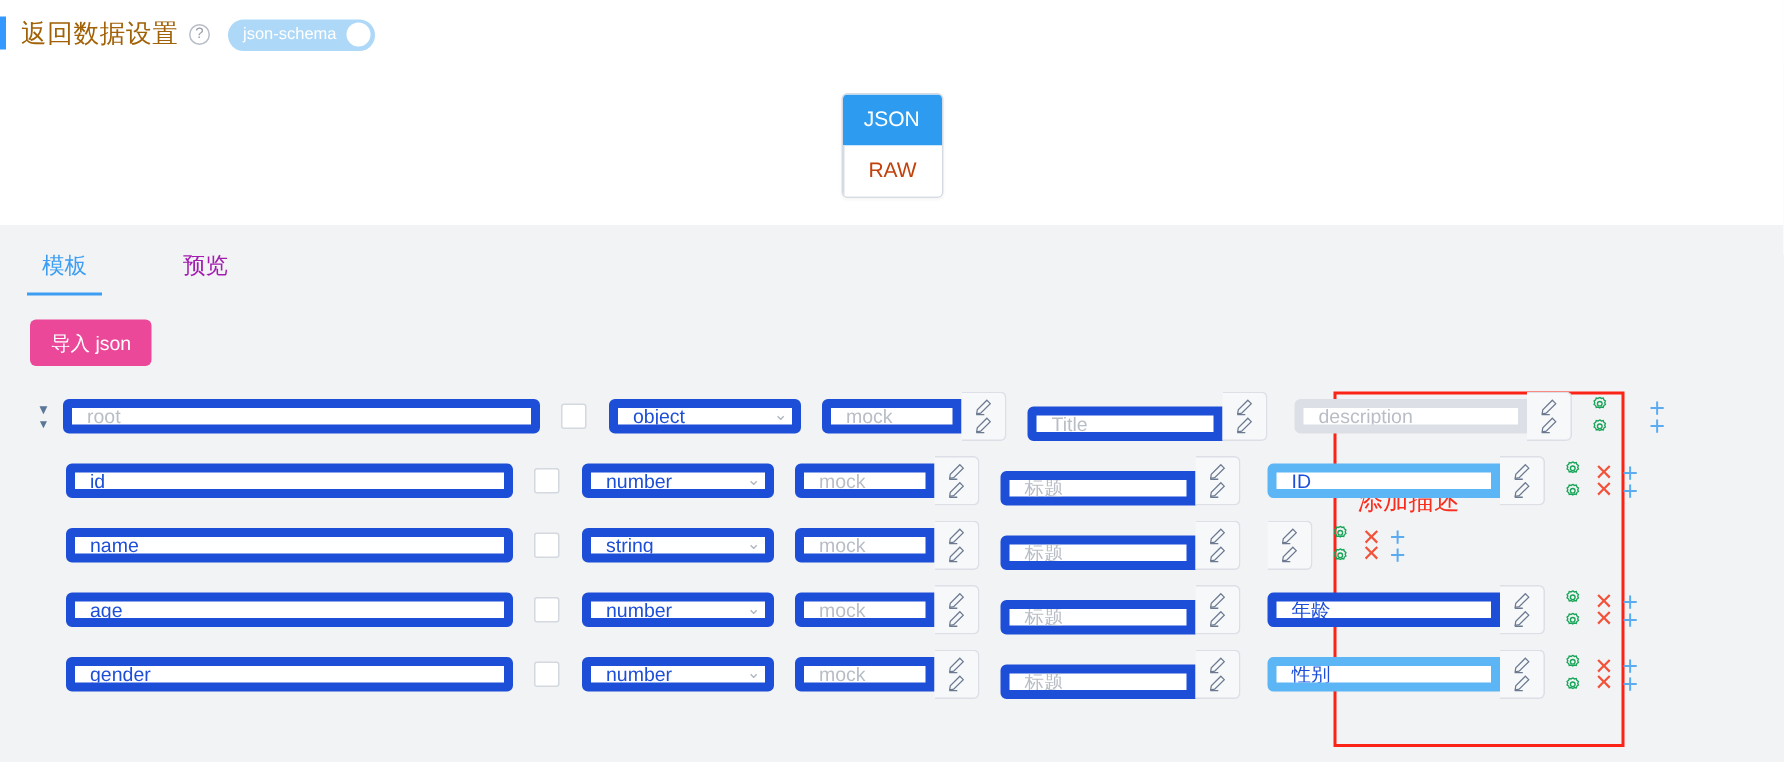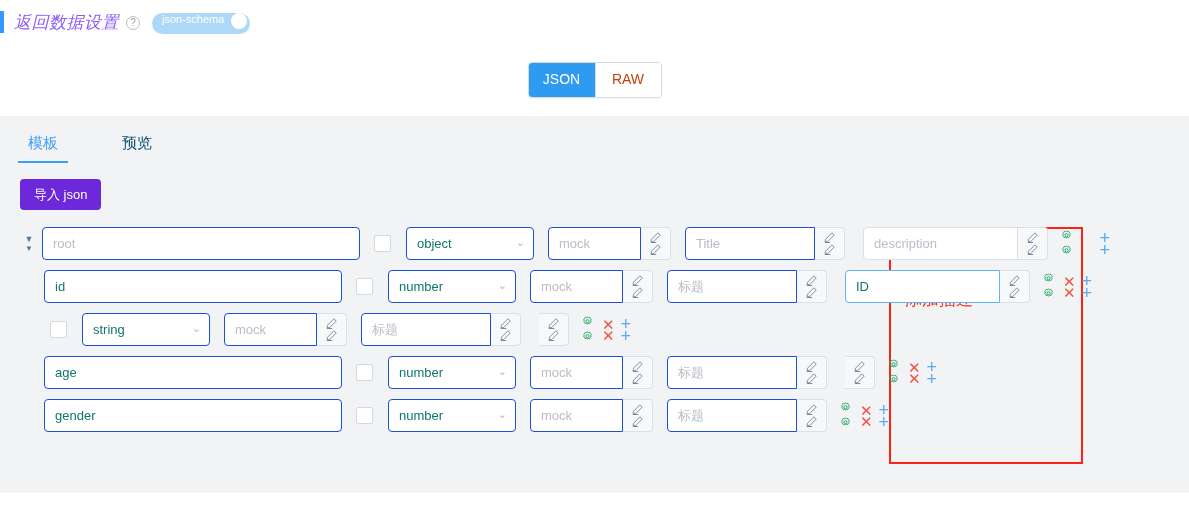--- a/index.html
+++ b/index.html
@@ -21,40 +21,40 @@
   }
   .title-accent {
     width: 4px;
     height: 22px;
     background: #3399ff;
     margin-right: 10px;
     flex: 0 0 auto;
   }
   .page-title {
     font-size: 17px;
-    color: #8b5cf6;
+    color: #a16207;
     letter-spacing: .5px;
-    font-style: italic;
   }
   .help-icon {
     margin-left: 7px;
     width: 14px; height: 14px;
     border: 1px solid #b9bec7;
     border-radius: 50%;
     color: #9aa1ab;
     font-size: 10px;
     line-height: 12px;
     text-align: center;
     display: inline-block;
     position: relative;
     top: 1px;
   }
   .schema-toggle {
     margin-left: 12px;
     display: inline-flex;
+    align-items: center;
     background: #aed8f7;
     border-radius: 11px;
     height: 21px;
     padding: 0 3px 0 10px;
     position: relative;
     top: 1px;
   }
   .schema-toggle-label {
     font-size: 11px;
     color: #ffffff;
@@ -72,20 +72,21 @@
     display: flex;
     justify-content: center;
     margin-top: 18px;
   }
   .mode-switch {
     display: inline-flex;
     border: 1px solid #d6dbe3;
     border-radius: 4px;
     overflow: hidden;
     box-shadow: 0 1px 2px rgba(0,0,0,.04);
+    flex-direction: column;
   }
   .mode-btn {
     width: 66px;
     height: 34px;
     line-height: 32px;
     text-align: center;
     font-size: 14px;
     color: #c2410c;
     background: #ffffff;
     cursor: pointer;
@@ -107,39 +108,39 @@
     position: relative;
   }
 
   .tabs {
     display: flex;
     padding-left: 24px;
     padding-top: 18px;
   }
   .tab {
     font-size: 15px;
-    color: #0c4a6e;
+    color: #a21caf;
     padding: 0 4px 10px 4px;
     margin-right: 56px;
     cursor: pointer;
     position: relative;
   }
   .tab.active { color: #3c9ef2; }
   .tab.active::after {
     content: "";
     position: absolute;
     left: -6px; right: -6px; bottom: 0;
     height: 2px;
     background: #3c9ef2;
   }
 
   .import-btn {
     margin: 16px 0 0 20px;
     display: inline-block;
-    background: #6d28d9;
+    background: #ec4899;
     color: #ffffff;
     border: none;
     border-radius: 4px;
     font-size: 13px;
     height: 31px;
     padding: 0 14px;
     cursor: pointer;
     font-family: inherit;
   }
 
@@ -177,26 +178,26 @@
     font-size: 9px;
     line-height: 1;
     text-align: center;
     cursor: pointer;
   }
   .caret .c1, .caret .c2 { display: block; }
   .caret .c2 { margin-top: 1px; font-size: 8px; }
   .caret.spacer { visibility: hidden; }
 
   .field {
-    height: 33px;
-    border: 1px solid #1d4ed8;
+    height: 23px;
+    border: 6px solid #1d4ed8;
     border-radius: 4px;
     background: #ffffff;
     font-size: 13px;
-    color: #0f766e;
+    color: #1d4ed8;
     padding: 0 10px;
     font-family: inherit;
     outline: none;
   }
   .field::placeholder { color: #b8bdc6; }
   .field.focused { border-color: #5cb6f5; }
 
   .f-name   { width: 298px; margin-left: 8px; }
   .f-name-root { width: 318px; margin-left: 6px; }
 
@@ -467,20 +468,21 @@
             <span class="plus-glyph">+</span>
       </div>
     </div>
   </div>
 
   <div class="row">
     <div class="caret spacer">
       <span class="c1">▼</span>
           <span class="c2">▼</span>
     </div>
+    <input class="field f-name" placeholder="" value="name" style="">
     <div class="req-box"></div>
     <div class="select-wrap">
       <input class="field f-type" readonly="" value="string" style="">
       <span class="chev">⌄</span>
     </div>
 
     <div class="pair mock-group">
       <input class="field f-mock" placeholder="mock" style="">
       <div class="pencil-btn">
         <svg width="11" height="11" viewBox="0 0 16 16">
@@ -577,20 +579,21 @@
               <line x1="1.2" y1="15.3" x2="9" y2="15.3" stroke="#6b7a90" stroke-width="1.3"></line>
             </svg>
         <svg width="11" height="11" viewBox="0 0 16 16">
               <path d="M11.5 1.2 L14.8 4.5 L5.5 13.8 L1.6 14.4 L2.2 10.5 Z" fill="none" stroke="#6b7a90" stroke-width="1.2"></path>
               <line x1="1.2" y1="15.3" x2="9" y2="15.3" stroke="#6b7a90" stroke-width="1.3"></line>
             </svg>
       </div>
     </div>
 
     <div class="pair desc-group">
+      <input class="field f-desc" placeholder="" value="年龄" style="">
       <div class="pencil-btn">
         <svg width="11" height="11" viewBox="0 0 16 16">
               <path d="M11.5 1.2 L14.8 4.5 L5.5 13.8 L1.6 14.4 L2.2 10.5 Z" fill="none" stroke="#6b7a90" stroke-width="1.2"></path>
               <line x1="1.2" y1="15.3" x2="9" y2="15.3" stroke="#6b7a90" stroke-width="1.3"></line>
             </svg>
         <svg width="11" height="11" viewBox="0 0 16 16">
               <path d="M11.5 1.2 L14.8 4.5 L5.5 13.8 L1.6 14.4 L2.2 10.5 Z" fill="none" stroke="#6b7a90" stroke-width="1.2"></path>
               <line x1="1.2" y1="15.3" x2="9" y2="15.3" stroke="#6b7a90" stroke-width="1.3"></line>
             </svg>
       </div>
@@ -651,20 +654,33 @@
               <path d="M11.5 1.2 L14.8 4.5 L5.5 13.8 L1.6 14.4 L2.2 10.5 Z" fill="none" stroke="#6b7a90" stroke-width="1.2"></path>
               <line x1="1.2" y1="15.3" x2="9" y2="15.3" stroke="#6b7a90" stroke-width="1.3"></line>
             </svg>
         <svg width="11" height="11" viewBox="0 0 16 16">
               <path d="M11.5 1.2 L14.8 4.5 L5.5 13.8 L1.6 14.4 L2.2 10.5 Z" fill="none" stroke="#6b7a90" stroke-width="1.2"></path>
               <line x1="1.2" y1="15.3" x2="9" y2="15.3" stroke="#6b7a90" stroke-width="1.3"></line>
             </svg>
       </div>
     </div>
 
+    <div class="pair desc-group">
+      <input class="field f-desc focused" placeholder="" value="性别" style="">
+      <div class="pencil-btn">
+        <svg width="11" height="11" viewBox="0 0 16 16">
+              <path d="M11.5 1.2 L14.8 4.5 L5.5 13.8 L1.6 14.4 L2.2 10.5 Z" fill="none" stroke="#6b7a90" stroke-width="1.2"></path>
+              <line x1="1.2" y1="15.3" x2="9" y2="15.3" stroke="#6b7a90" stroke-width="1.3"></line>
+            </svg>
+        <svg width="11" height="11" viewBox="0 0 16 16">
+              <path d="M11.5 1.2 L14.8 4.5 L5.5 13.8 L1.6 14.4 L2.2 10.5 Z" fill="none" stroke="#6b7a90" stroke-width="1.2"></path>
+              <line x1="1.2" y1="15.3" x2="9" y2="15.3" stroke="#6b7a90" stroke-width="1.3"></line>
+            </svg>
+      </div>
+    </div>
 
     <div class="actions">
       <div class="gear-stack">
         <svg width="13" height="13" viewBox="0 0 20 20">
               <path d="M10 1.5 l1.7 1 1.9-.4 .6 1.9 1.6 1.1-.7 1.8 .7 1.8-1.6 1.1-.6 1.9-1.9-.4-1.7 1-1.7-1-1.9 .4-.6-1.9-1.6-1.1 .7-1.8-.7-1.8 1.6-1.1 .6-1.9 1.9 .4z" fill="none" stroke="#18a558" stroke-width="1.4"></path>
               <circle cx="10" cy="8" r="2.4" fill="none" stroke="#18a558" stroke-width="1.4"></circle>
             </svg>
         <svg width="13" height="13" viewBox="0 0 20 20">
               <path d="M10 1.5 l1.7 1 1.9-.4 .6 1.9 1.6 1.1-.7 1.8 .7 1.8-1.6 1.1-.6 1.9-1.9-.4-1.7 1-1.7-1-1.9 .4-.6-1.9-1.6-1.1 .7-1.8-.7-1.8 1.6-1.1 .6-1.9 1.9 .4z" fill="none" stroke="#18a558" stroke-width="1.4"></path>
               <circle cx="10" cy="8" r="2.4" fill="none" stroke="#18a558" stroke-width="1.4"></circle>

